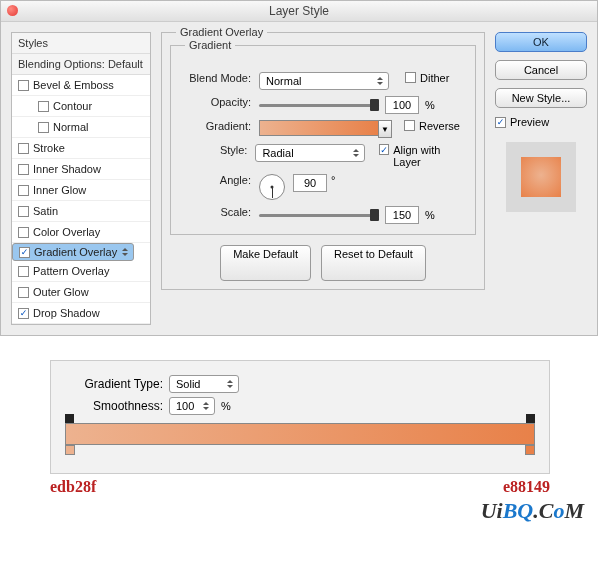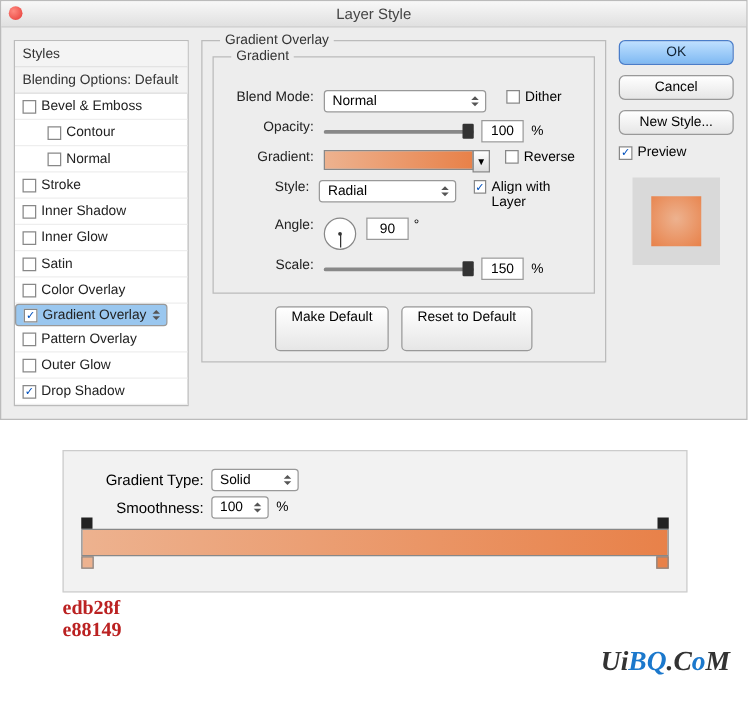--- a/index.html
+++ b/index.html
@@ -41,21 +41,21 @@
   .preview { display: flex; align-items: center; gap: 4px; font-size: 11px; }
   .swatch { width: 70px; height: 70px; background: #d9d9d9; display: flex; align-items: center; justify-content: center; margin: 6px auto 0; }
   .swatch div { width: 40px; height: 40px; background: radial-gradient(circle at 50% 45%, #edb28f, #e88149); }
   .lower { margin: 24px auto 4px; width: 500px; border: 1px solid #ccc; background: #f2f2f2; padding: 10px 12px 28px; position: relative; }
   .grow { display: flex; align-items: center; gap: 6px; margin: 4px 0; }
   .glbl { width: 100px; text-align: right; font-size: 12px; }
   .stops { position: relative; width: 470px; margin: 8px auto 0; }
   .stbar { height: 22px; border: 1px solid #888; background: linear-gradient(to right,#edb28f,#e88149); }
   .ostop { position: absolute; top: -9px; width: 9px; height: 9px; background: #222; }
   .cstop { position: absolute; bottom: -10px; width: 10px; height: 10px; background: #fff; border: 1px solid #888; }
-  .colorlabels { display: flex; justify-content: flex-start; width: 500px; margin: 2px auto 0; font-family: Georgia, serif; font-weight: bold; font-size: 16px; color: #b22; flex-direction: column; }
+  .colorlabels { display: flex; justify-content: space-between; width: 500px; margin: 2px auto 0; font-family: Georgia, serif; font-weight: bold; font-size: 16px; color: #b22; }
   .water { font-family: Georgia, serif; font-style: italic; font-weight: bold; font-size: 22px; text-align: right; padding: 2px 16px 8px 0; color: #333; }
   .water .bq { color: #1b78cc; }
 </style>
 </head>
 <body>
 
 <div class="dialog">
   <div class="titlebar">
     <span class="redx"></span>
     <span>Layer Style</span>

